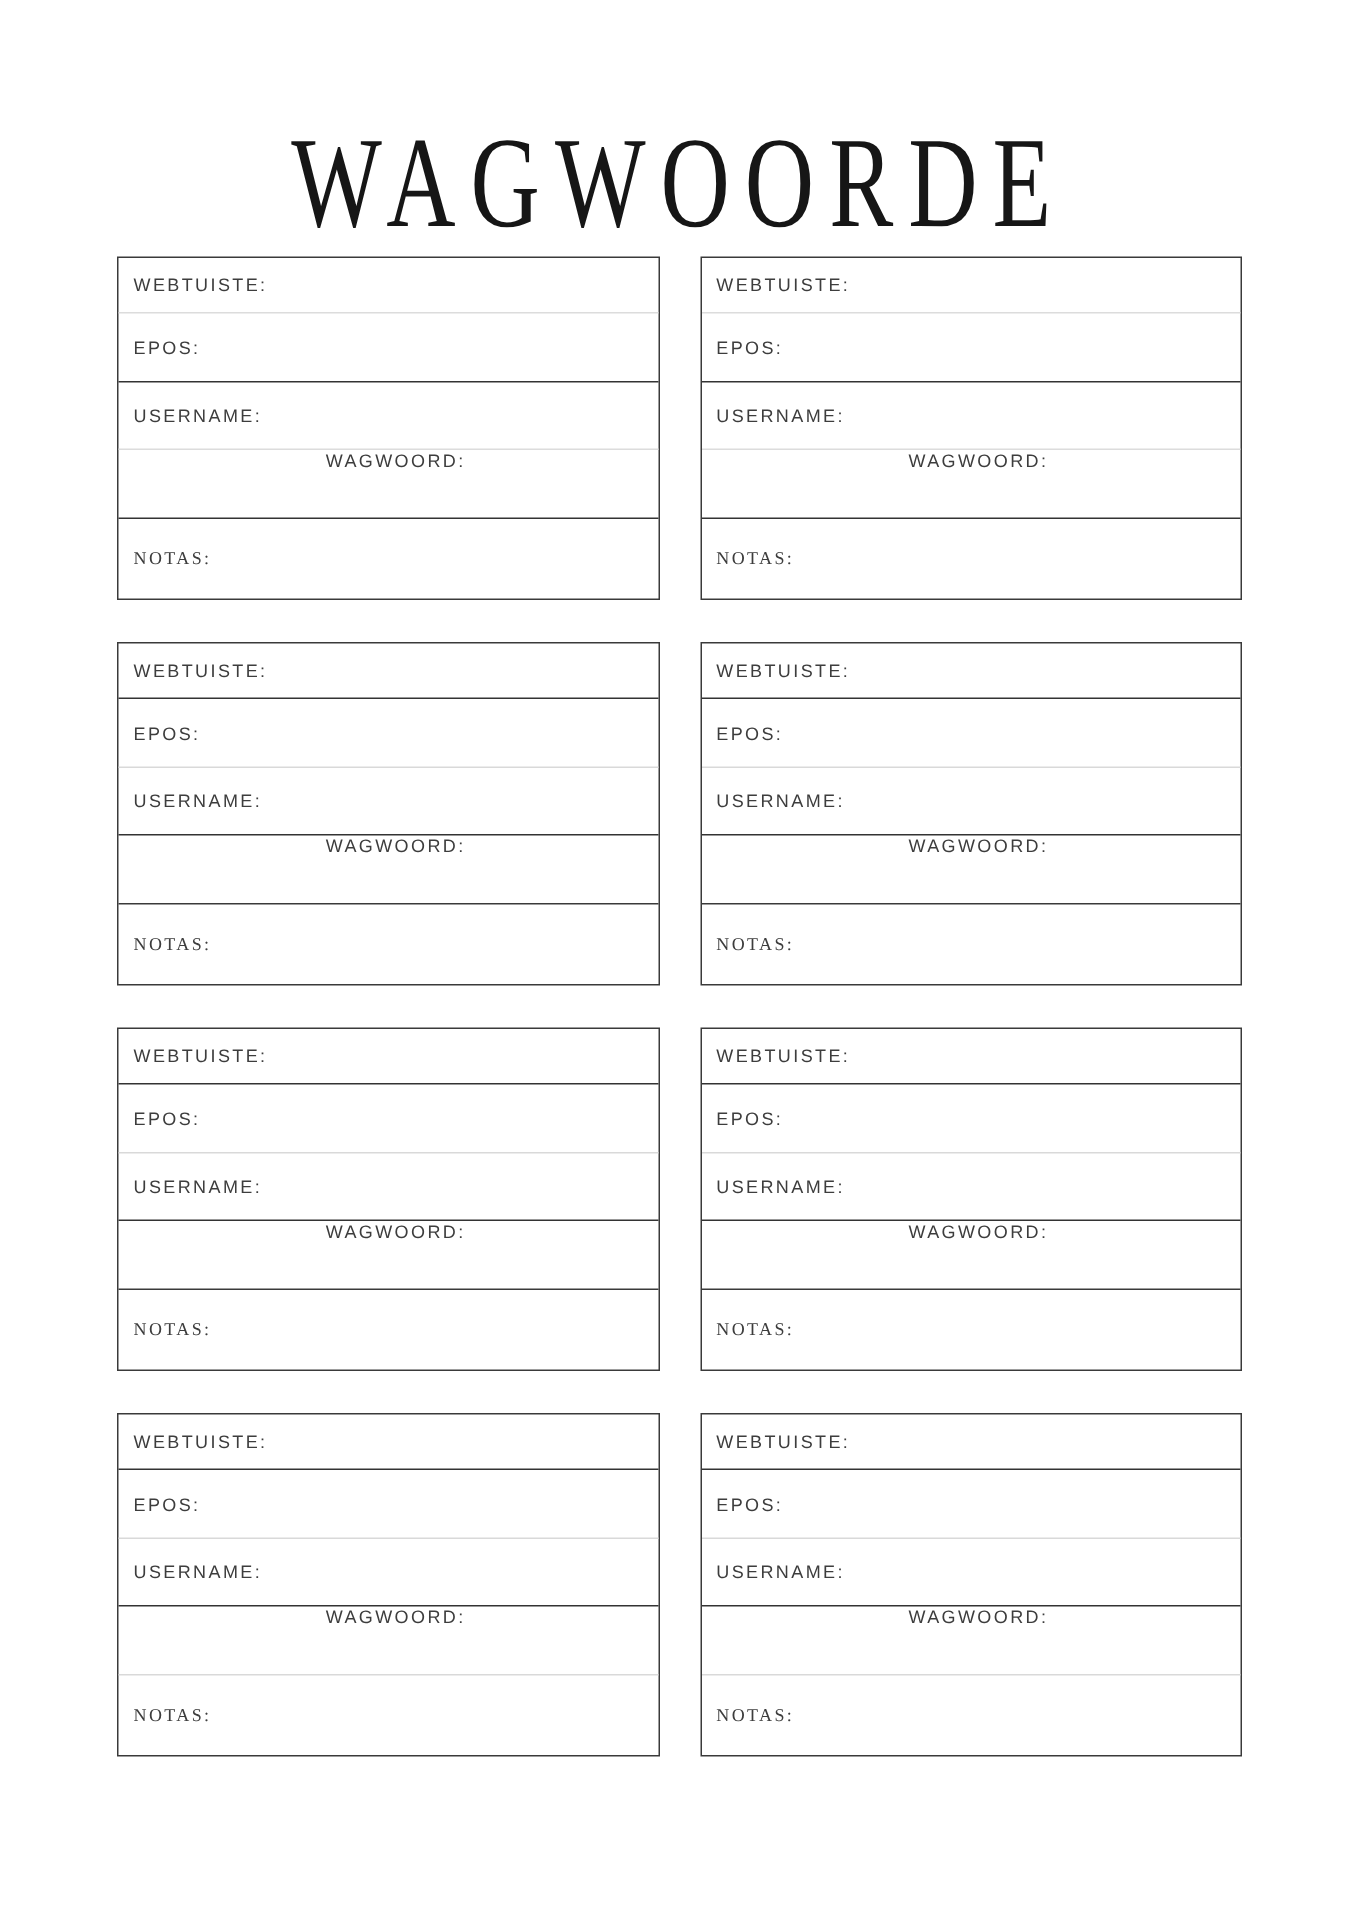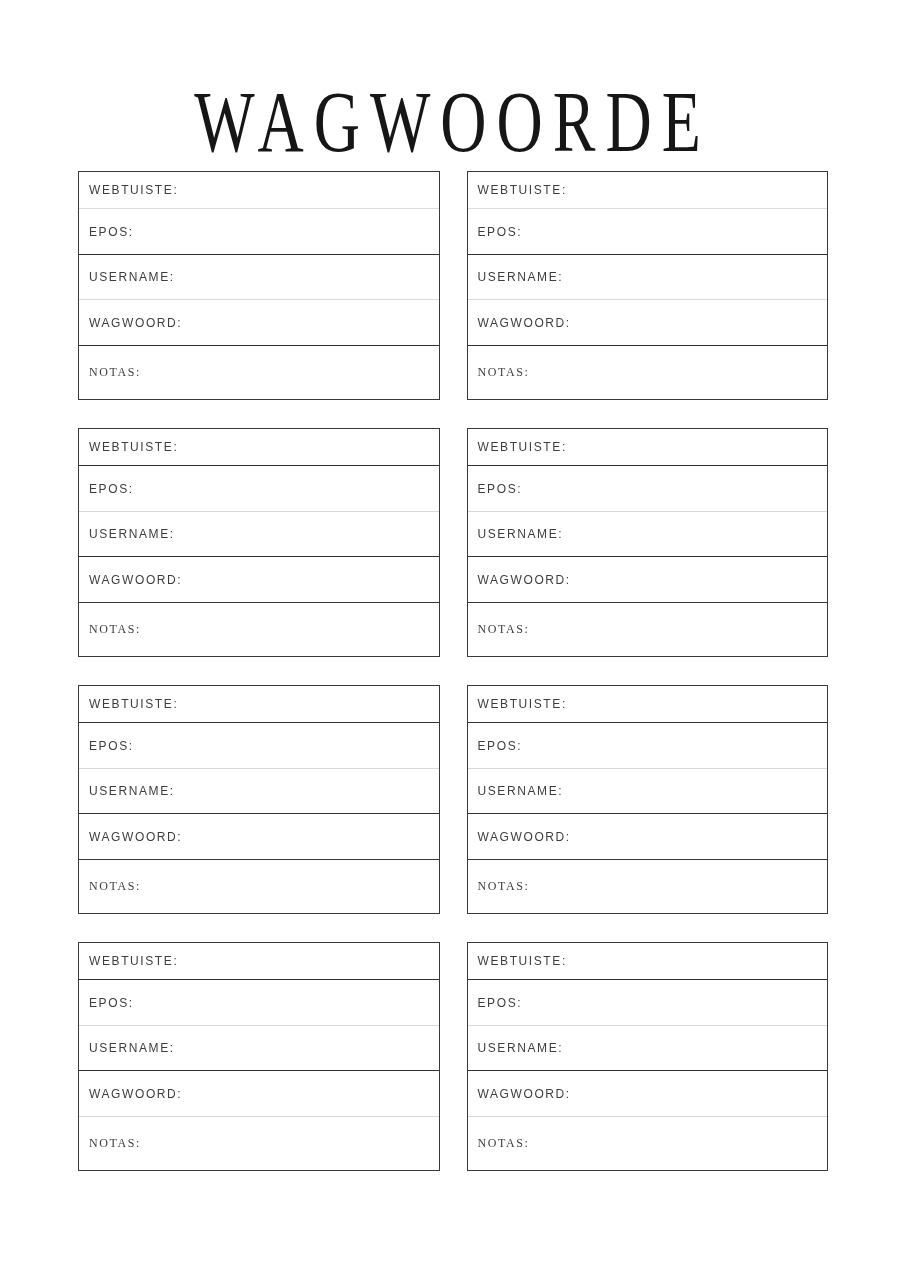--- a/index.html
+++ b/index.html
@@ -50,21 +50,21 @@
   }
   .field {
     display: flex;
     align-items: center;
     padding-left: 10px;
     box-sizing: border-box;
   }
   .field:nth-child(1) { height: 37px; }
   .field:nth-child(2) { height: 46px; gap: 39px; }
   .field:nth-child(3) { height: 45px; }
-  .field:nth-child(4) { height: 46px; }
+  .field:nth-child(4) { height: 46px; flex-direction: column; }
   .field:nth-child(5) { flex: 1; font-family: Liberation Serif, serif; }
   .field-label {
     font-size: 12px;
     letter-spacing: 1.6px;
     color: #3d3d3d;
     white-space: nowrap;
   }
   .write-area {
     flex: 1;
     height: 100%;

